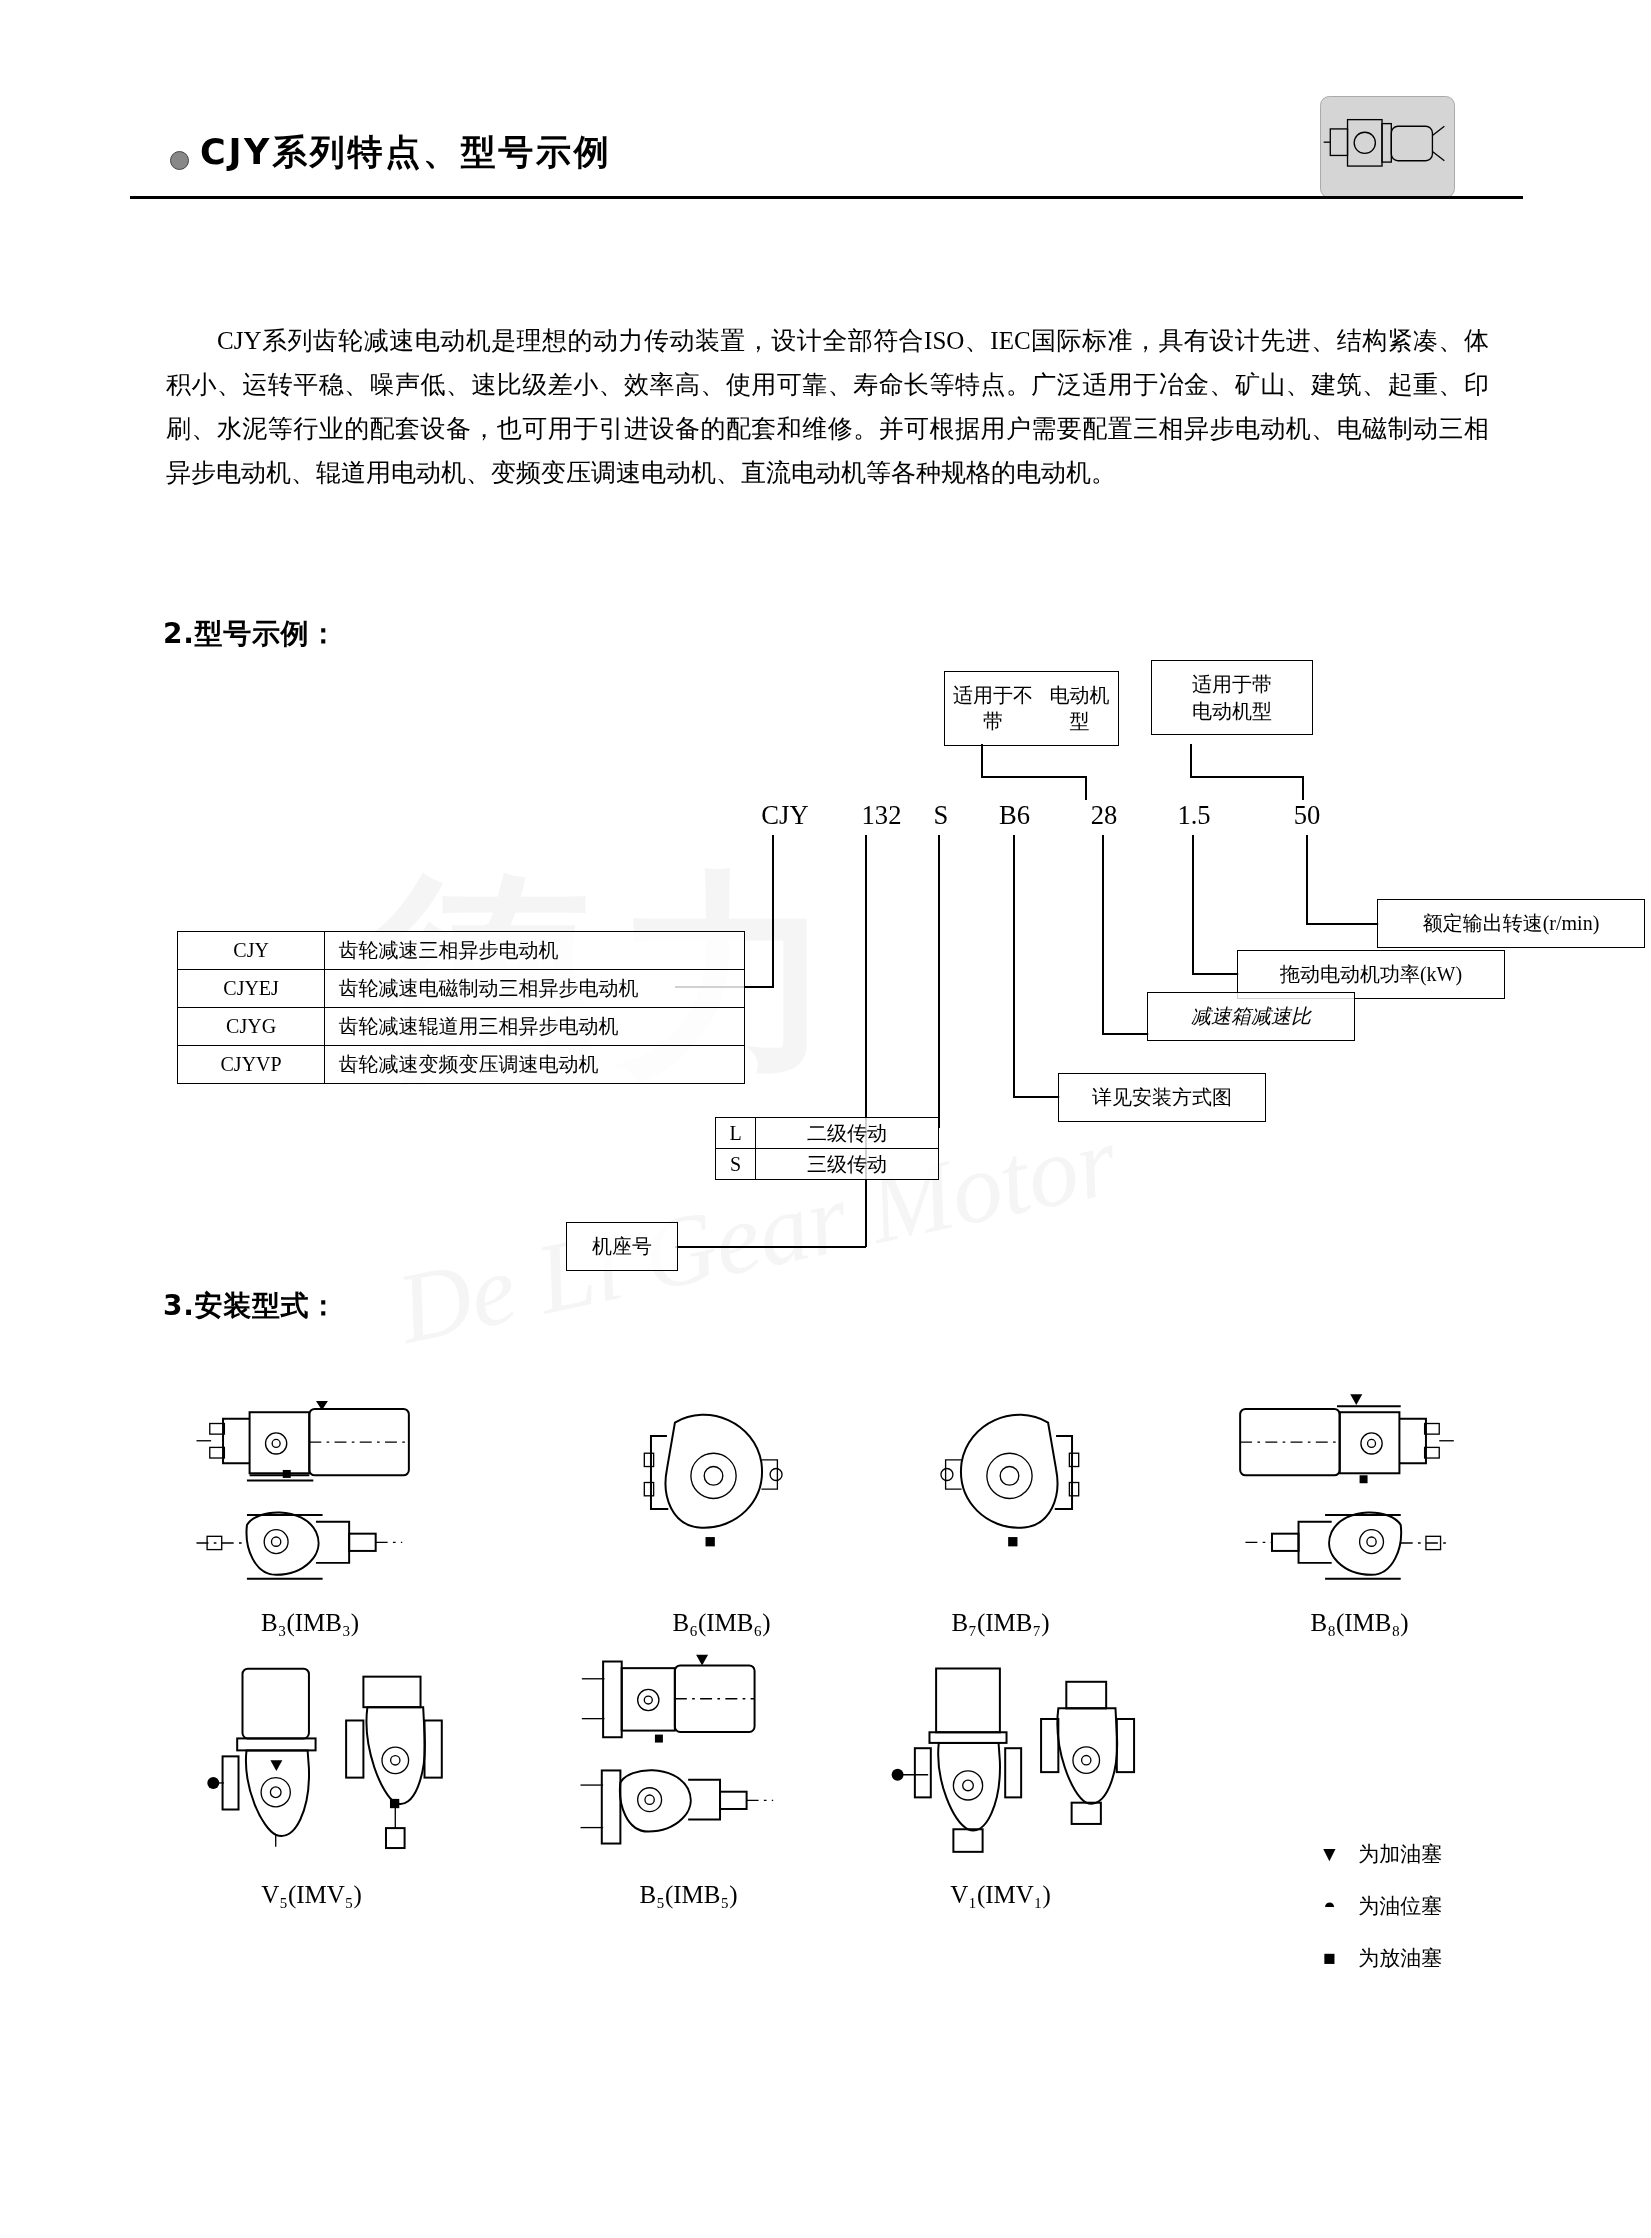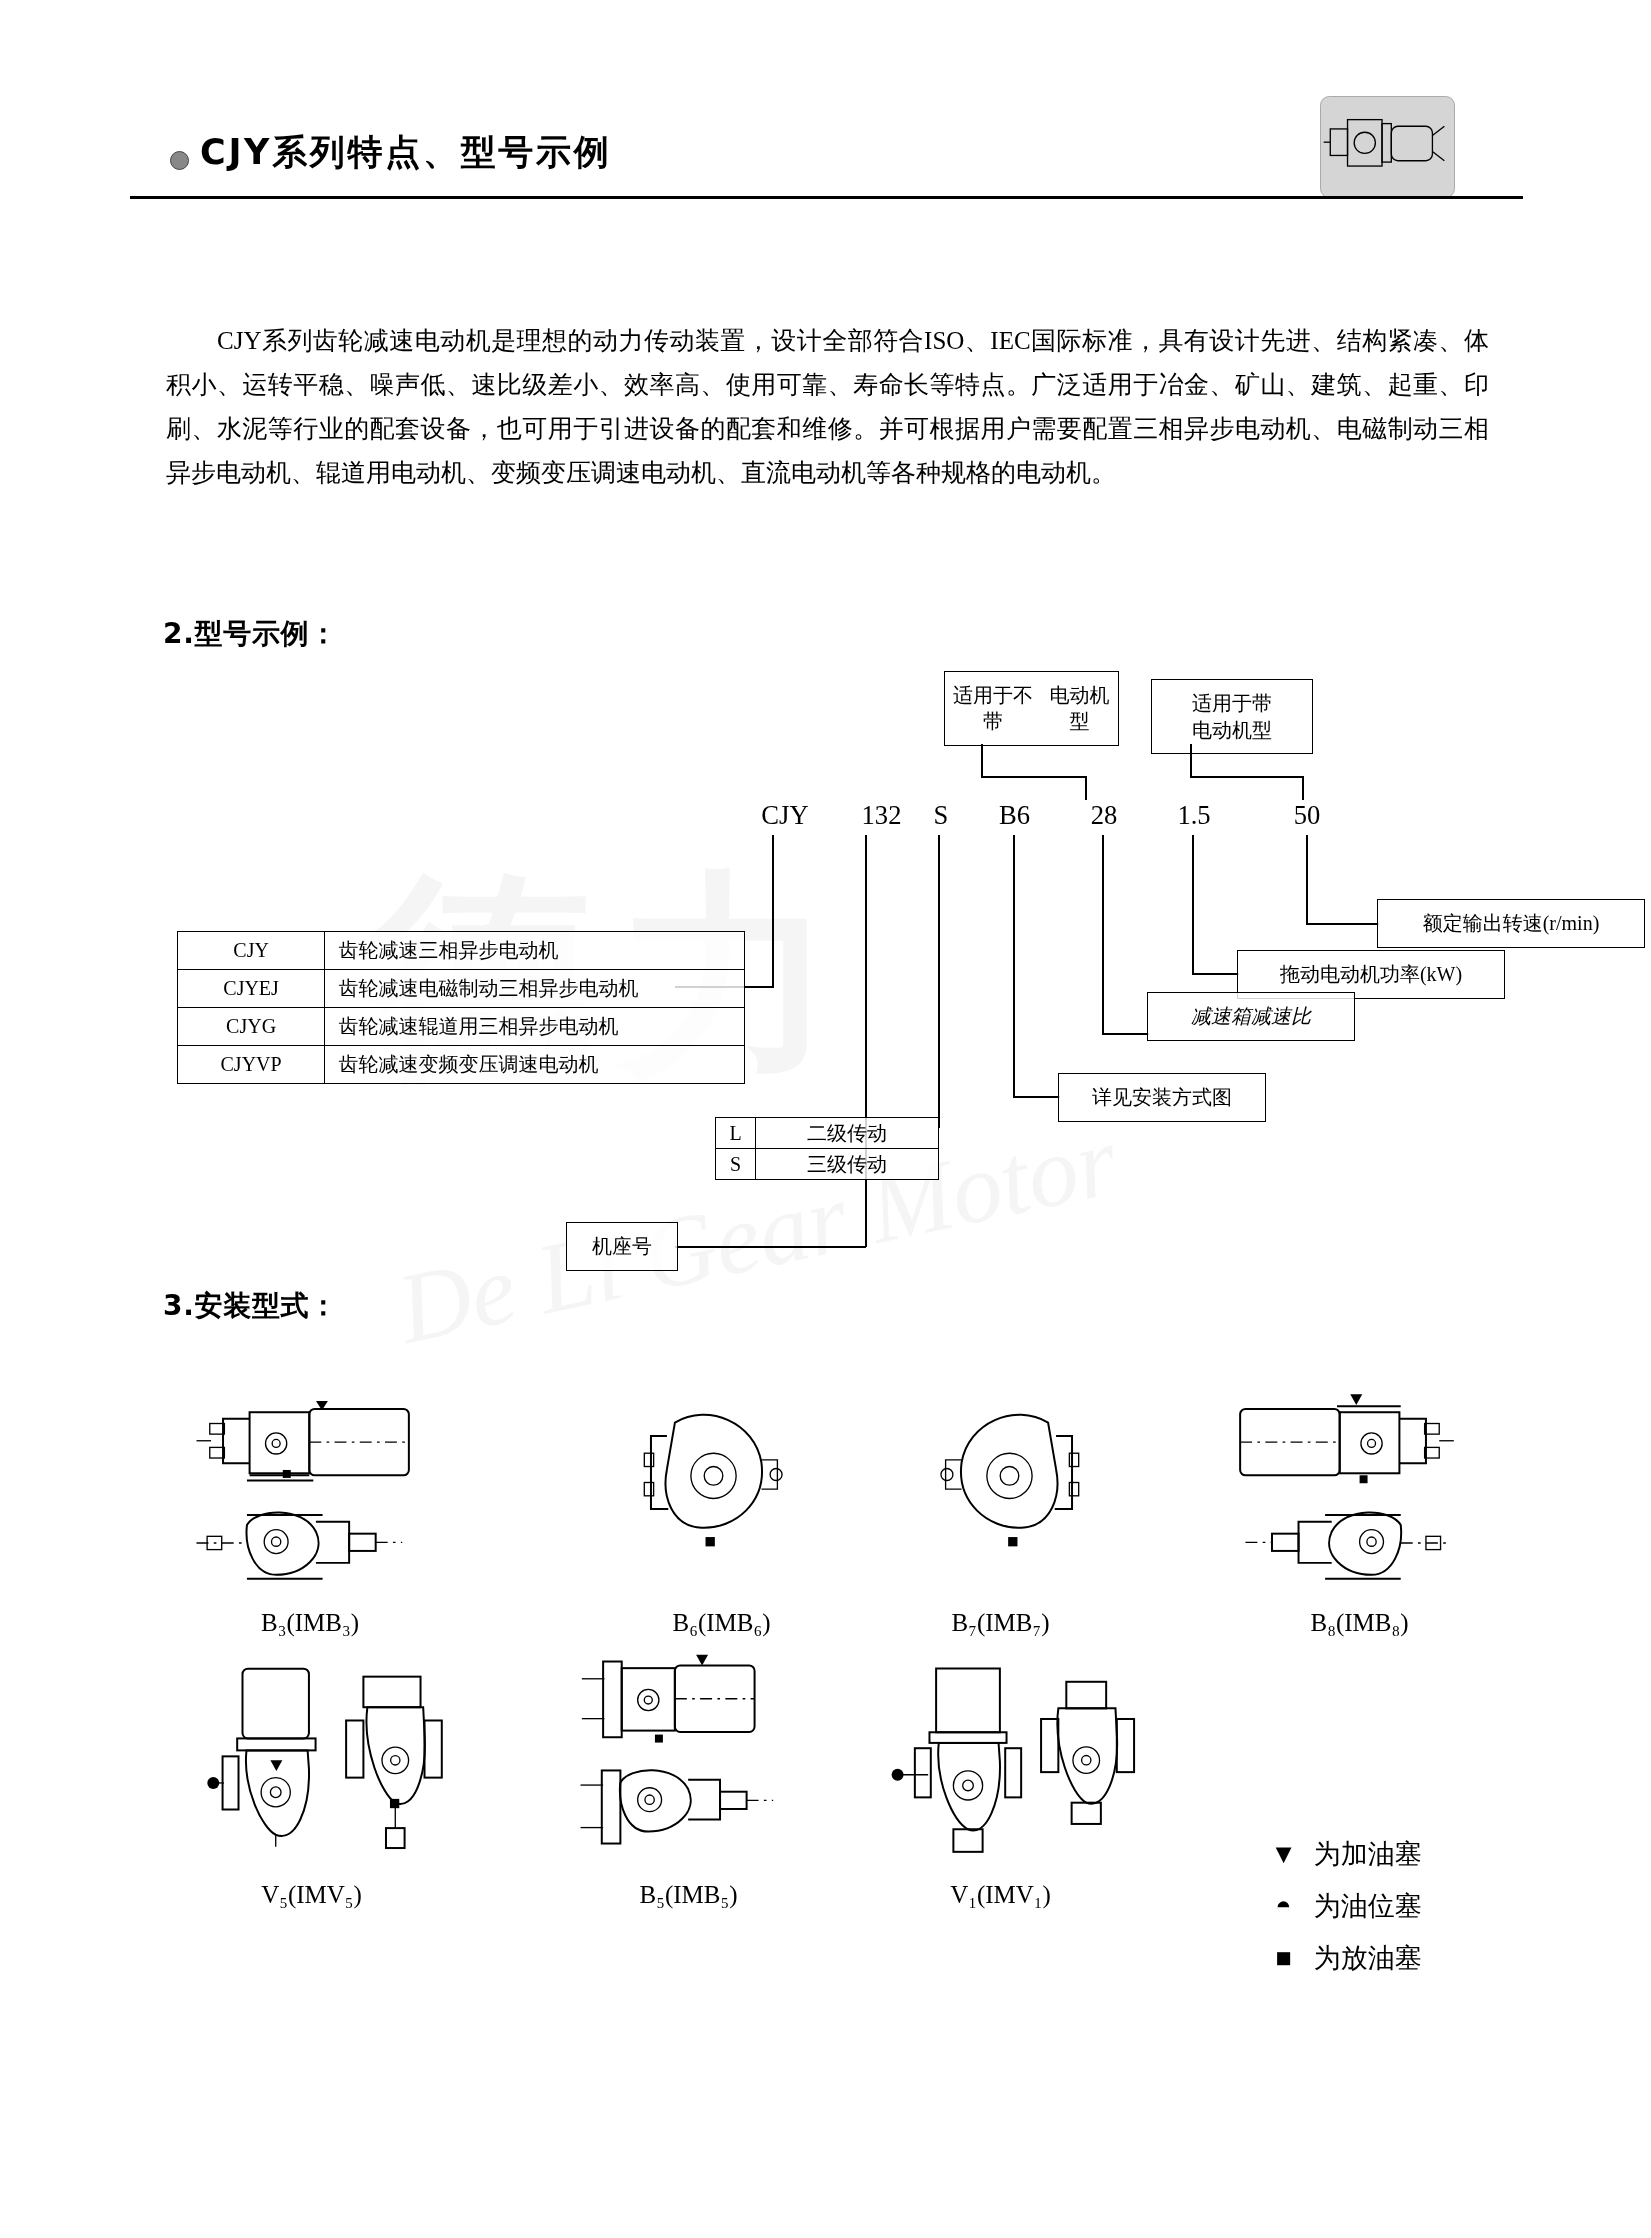--- a/index.html
+++ b/index.html
@@ -96,21 +96,21 @@
   .ltable td{border:1.3px solid #000;height:28px;}
   .ltable td.k{width:37px;text-align:center;}
   .ltable td.v{width:180px;text-align:center;}
 
   
   .mount{position:absolute;left:130px;top:1376px;width:1393px;height:745px;}
   .mcap{
     position:absolute;font-size:25px;font-family:"Liberation Serif", serif;
     text-align:center;white-space:nowrap;
   }
-  .legend{position:absolute;left:1130px;top:452px;font-size:27px;line-height:52px;}
+  .legend{position:absolute;left:1176px;top:452px;font-size:21px;line-height:52px;}
   .legend .sym{display:inline-block;width:47px;text-align:center;}
 
   .fig{position:absolute;}
   svg{display:block;}
   .st{fill:none;stroke:#000;stroke-width:3;}
   .st2{fill:none;stroke:#000;stroke-width:2;}
   .dash{fill:none;stroke:#000;stroke-width:2;stroke-dasharray:18 8 4 8;}
 </style>
 </head>
 <body>
@@ -143,21 +143,21 @@
   <div class="para">CJY系列齿轮减速电动机是理想的动力传动装置，设计全部符合ISO、IEC国际标准，具有设计先进、结构紧凑、体积小、运转平稳、噪声低、速比级差小、效率高、使用可靠、寿命长等特点。广泛适用于冶金、矿山、建筑、起重、印刷、水泥等行业的配套设备，也可用于引进设备的配套和维修。并可根据用户需要配置三相异步电动机、电磁制动三相异步电动机、辊道用电动机、变频变压调速电动机、直流电动机等各种规格的电动机。</div>
 
   <div class="h2" style="left:163px;top:615px;">2.型号示例：</div>
 
   <div class="diagram">
 
     <div class="bx" style="left:814px;top:18.6px;width:173px;height:73px;flex-direction:row;">
       <span>适用于不带</span>
       <span>电动机型</span>
     </div>
-    <div class="bx" style="left:1021px;top:27px;width:160px;height:73px;flex-direction:column;">
+    <div class="bx" style="left:1021px;top:8px;width:160px;height:73px;flex-direction:column;">
       <span>适用于带</span>
       <span>电动机型</span>
     </div>
 
     <div class="ln" style="left:851px;top:92px;width:2px;height:33px;"></div>
     <div class="ln" style="left:851px;top:124px;width:106px;height:2px;"></div>
     <div class="ln" style="left:955px;top:124px;width:2px;height:24px;"></div>
     <div class="ln" style="left:1060px;top:92px;width:2px;height:33px;"></div>
     <div class="ln" style="left:1060px;top:124px;width:113px;height:2px;"></div>
     <div class="ln" style="left:1172px;top:124px;width:2px;height:24px;"></div>

